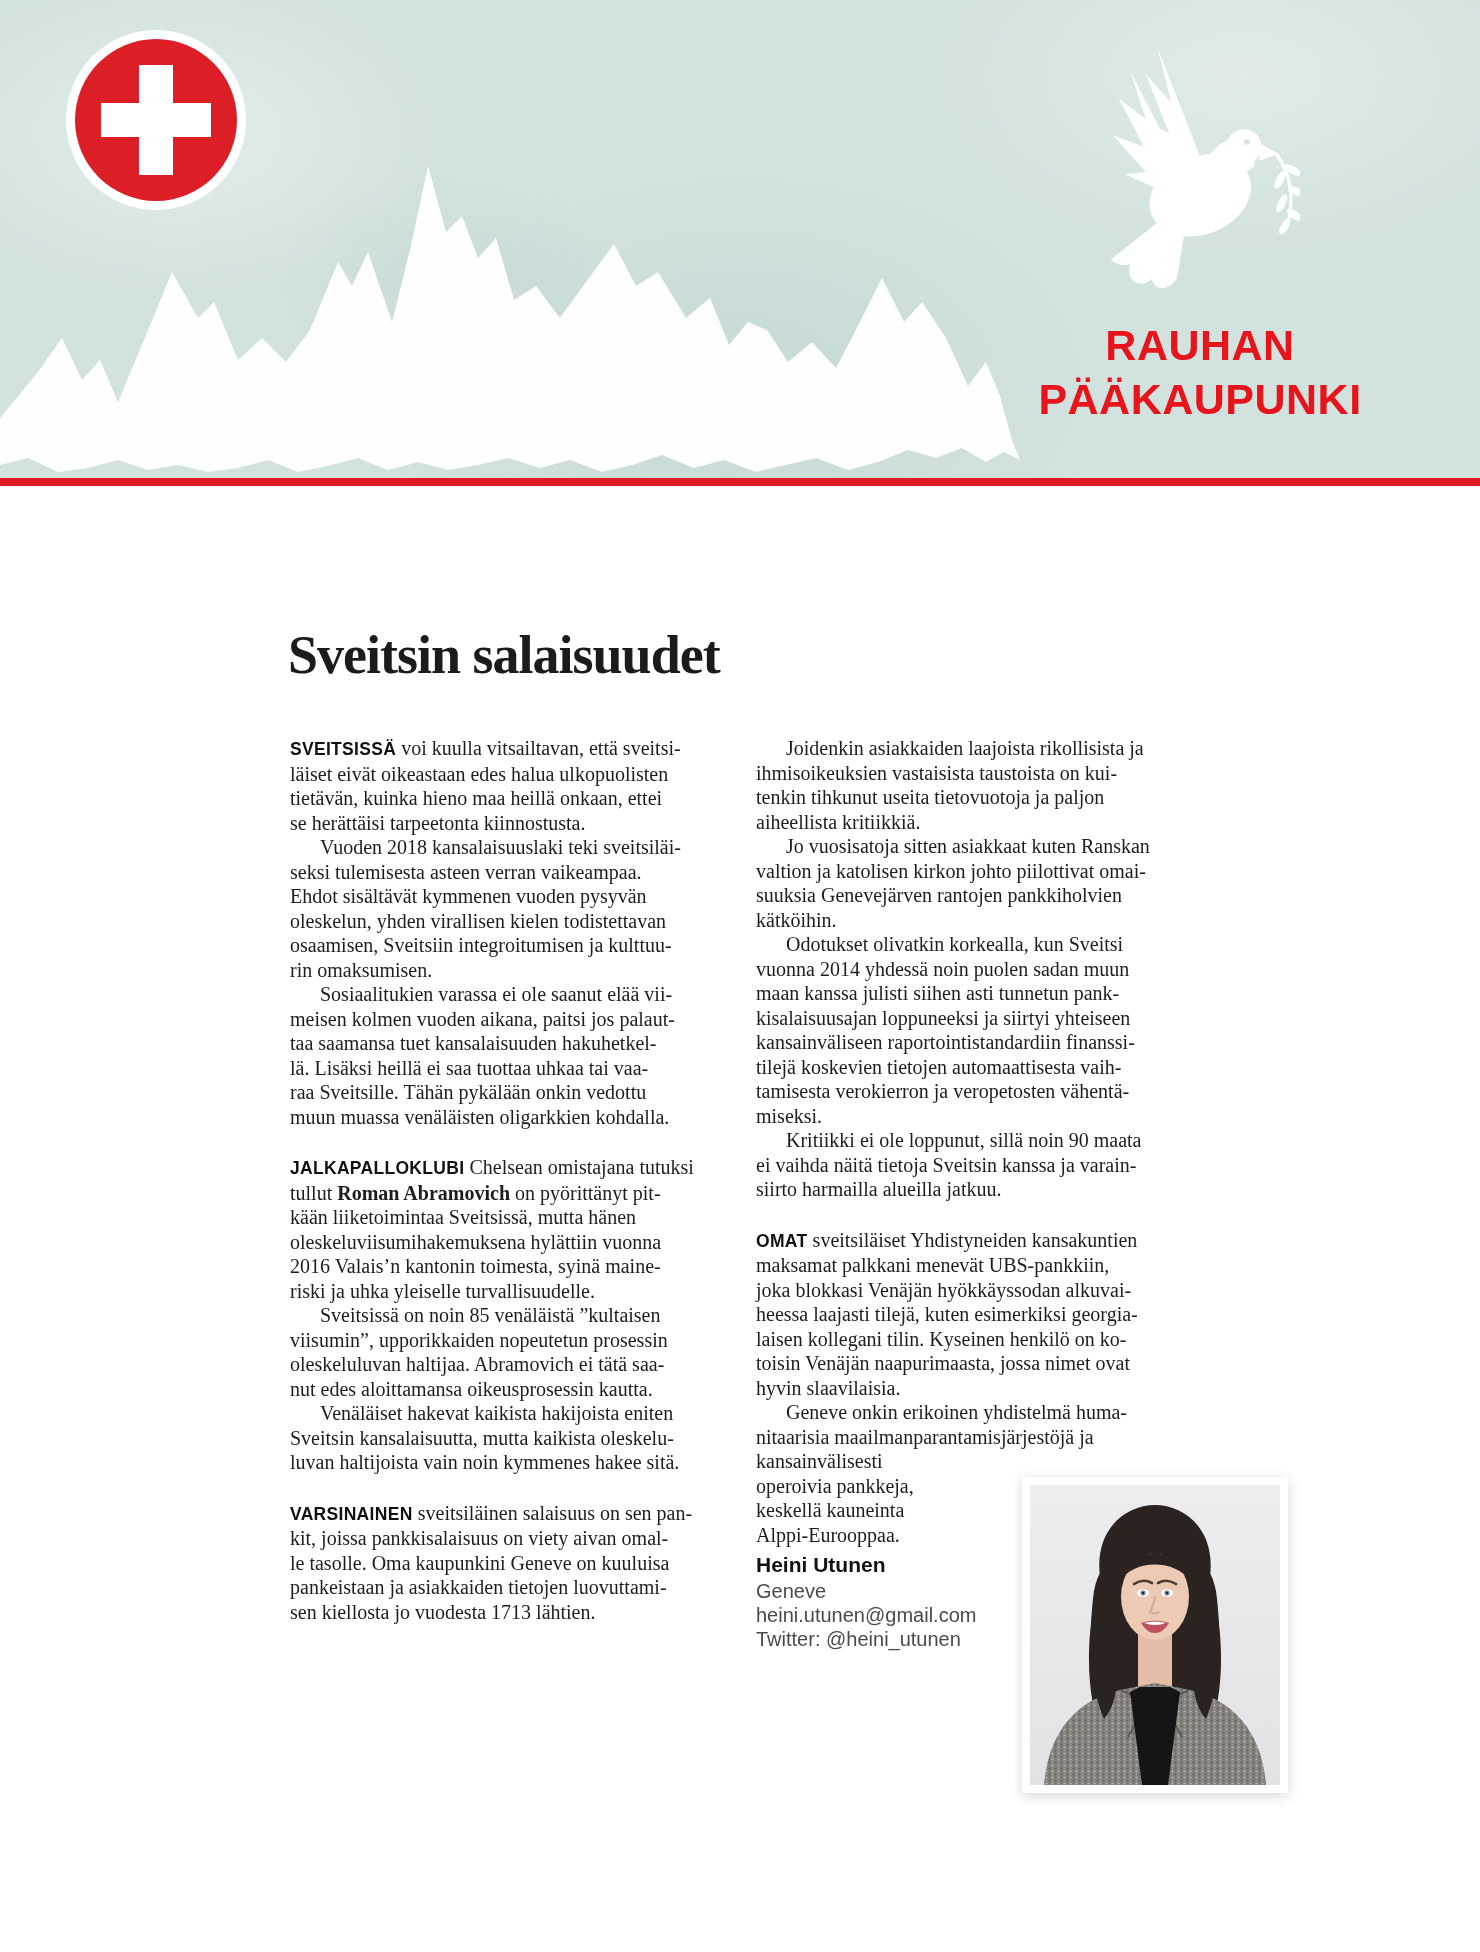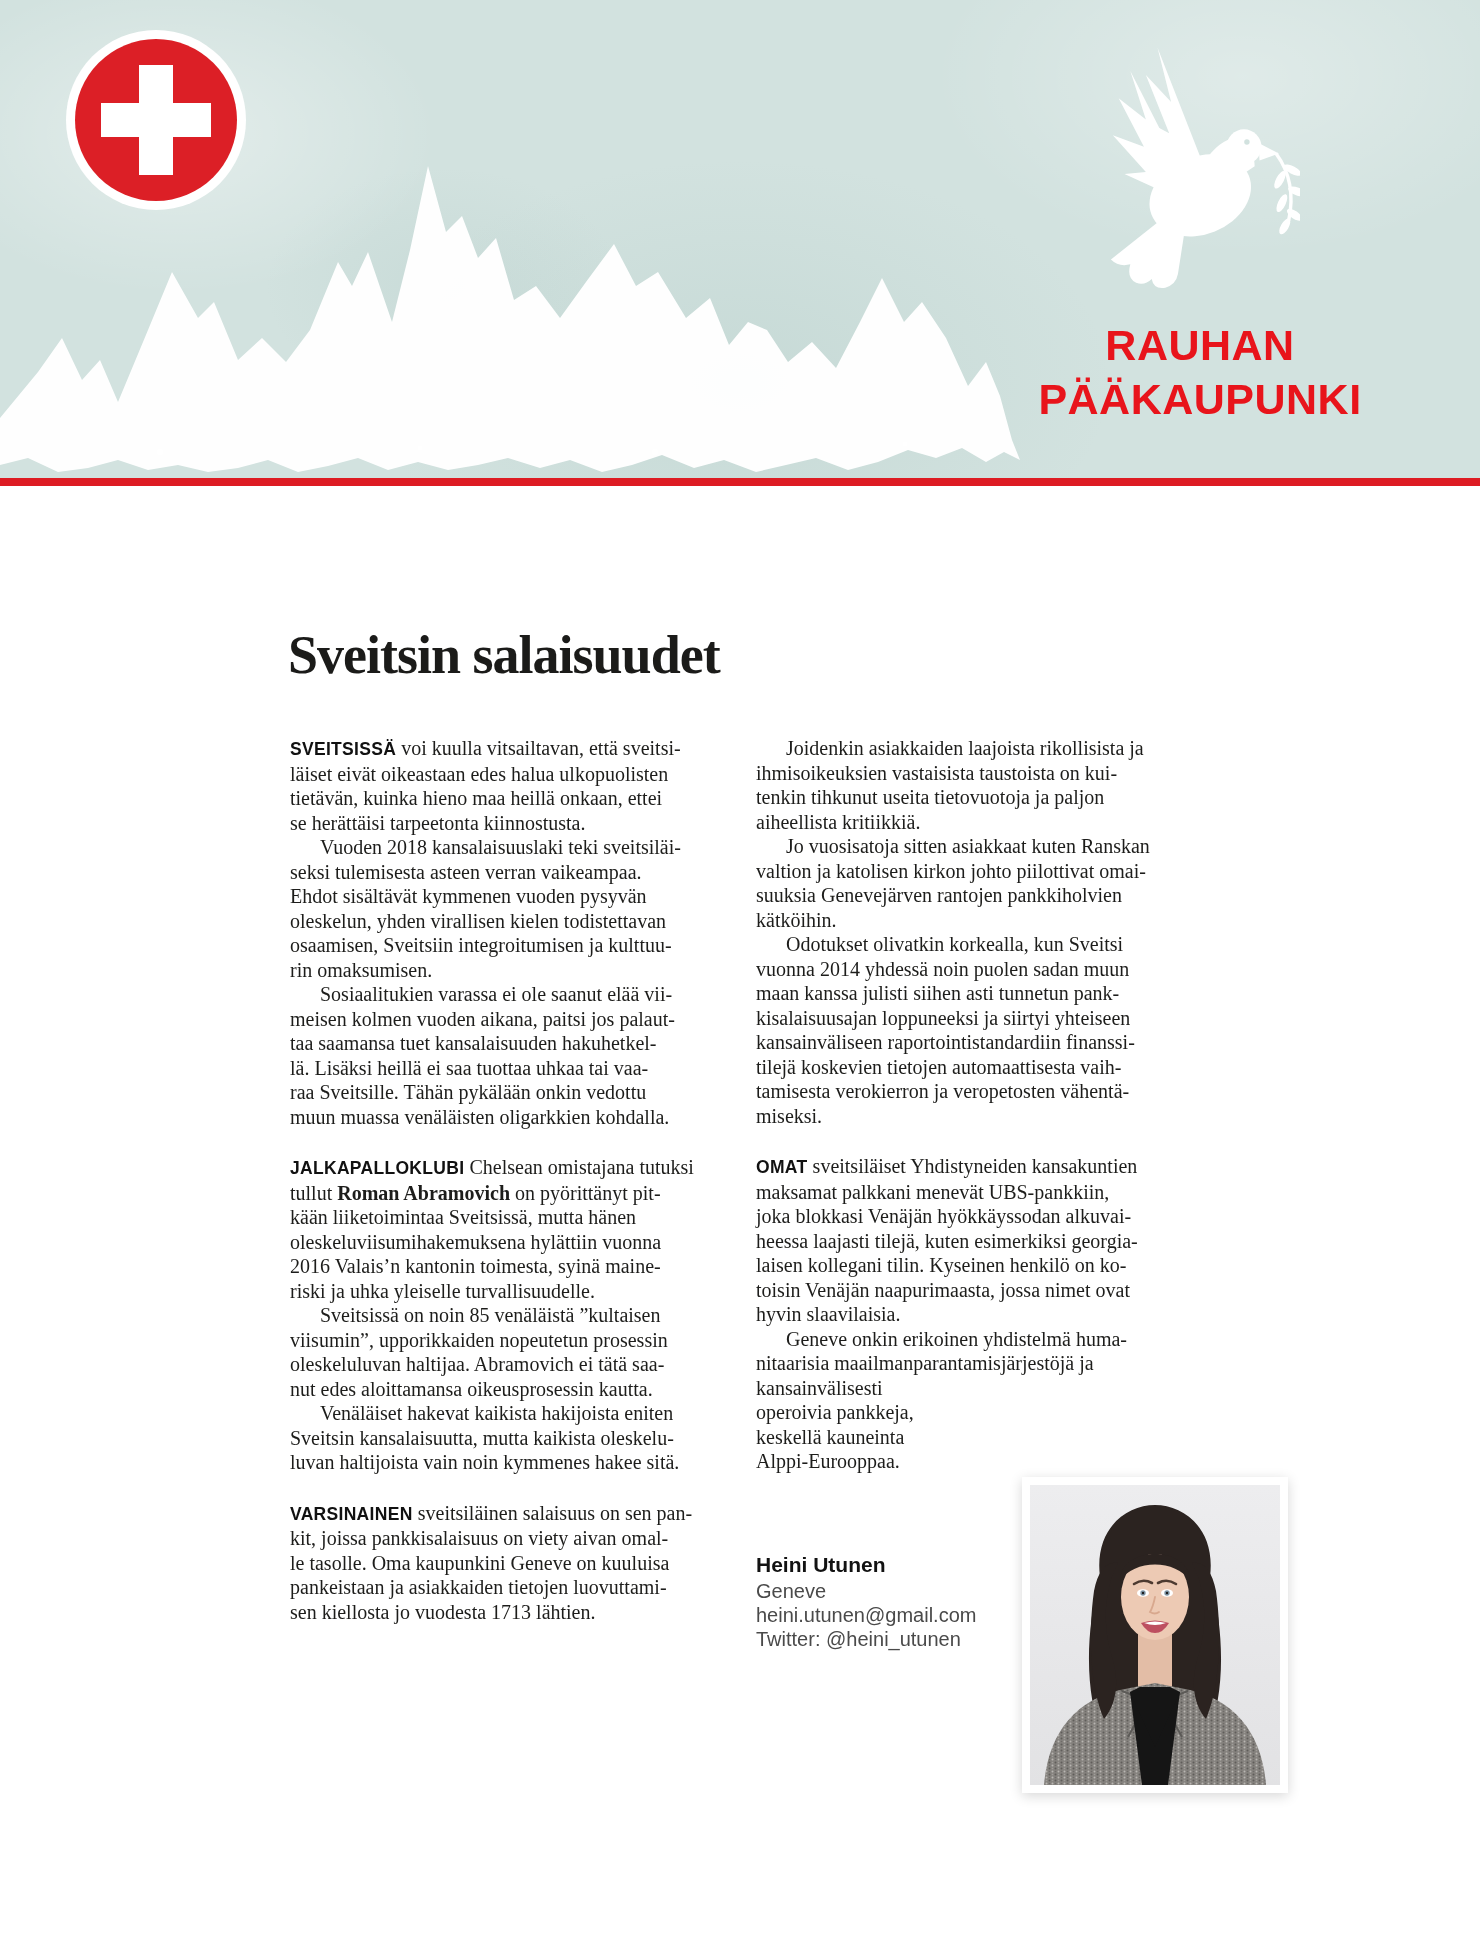--- a/index.html
+++ b/index.html
@@ -198,20 +198,23 @@
 suuksia Genevejärven rantojen pankkiholvien
 kätköihin.</span></p>
       <p class="ind"><span class="seg-normal">Odotukset olivatkin korkealla, kun Sveitsi
 vuonna 2014 yhdessä noin puolen sadan muun
 maan kanssa julisti siihen asti tunnetun pank-
 kisalaisuusajan loppuneeksi ja siirtyi yhteiseen
 kansainväliseen raportointistandardiin finanssi-
 tilejä koskevien tietojen automaattisesta vaih-
 tamisesta verokierron ja veropetosten vähentä-
 miseksi.</span></p>
+      <p class="ind"><span class="seg-normal">Kritiikki ei ole loppunut, sillä noin 90 maata
+ei vaihda näitä tietoja Sveitsin kanssa ja varain-
+siirto harmailla alueilla jatkuu.</span></p>
       <p class="gap "><span class="seg-lead">OMAT </span><span class="seg-normal">sveitsiläiset Yhdistyneiden kansakuntien
 maksamat palkkani menevät UBS-pankkiin,
 joka blokkasi Venäjän hyökkäyssodan alkuvai-
 heessa laajasti tilejä, kuten esimerkiksi georgia-
 laisen kollegani tilin. Kyseinen henkilö on ko-
 toisin Venäjän naapurimaasta, jossa nimet ovat
 hyvin slaavilaisia.</span></p>
       <p class="ind"><span class="seg-normal">Geneve onkin erikoinen yhdistelmä huma-
 nitaarisia maailmanparantamisjärjestöjä ja
 kansainvälisesti

